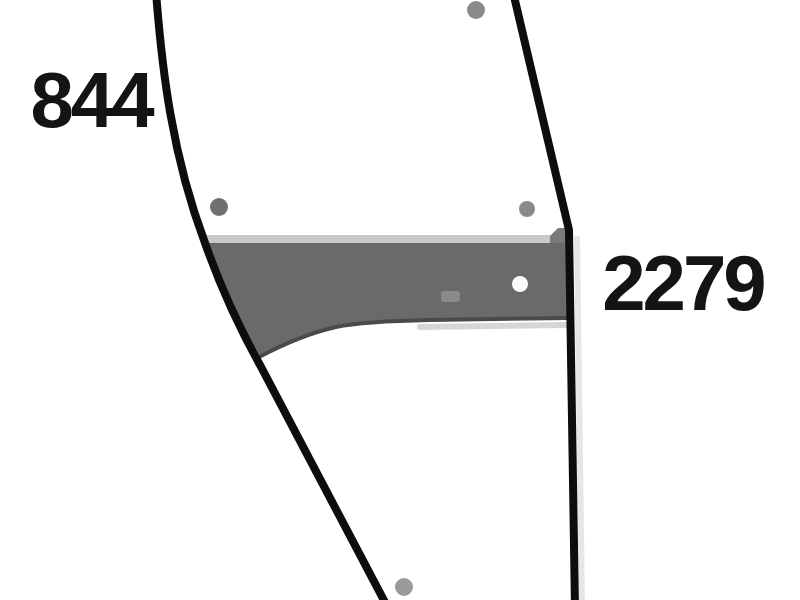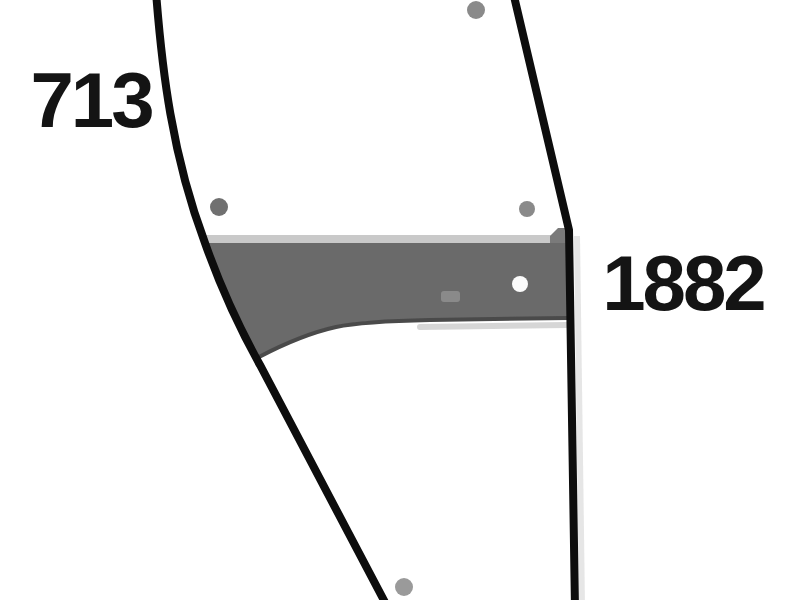--- a/index.html
+++ b/index.html
@@ -64,18 +64,18 @@
 
     <path d="M 513,-8 L 569,230 L 575,608" fill="none" stroke-width="8" stroke-linecap="round" stroke="#0d0d0d"></path>
 
     <circle cx="476" cy="10" r="9" fill="#8a8a8a"></circle>
     <circle cx="219" cy="207" r="9" fill="#707070"></circle>
     <circle cx="527" cy="209" r="8" fill="#8a8a8a"></circle>
     <circle cx="520" cy="284" r="8" fill="#fbfbfb"></circle>
     <circle cx="404" cy="587" r="9" fill="#9a9a9a"></circle>
   </svg>
 
-  <div class="dim-label" style="left:91px; top:100px;">713</div>
+  <div class="dim-label" style="left:91px; top:100px;">844</div>
 
-  <div class="dim-label" style="left:683px; top:283px;">1882</div>
+  <div class="dim-label" style="left:683px; top:283px;">2279</div>
 
 
 </div>
 
 </body></html>

